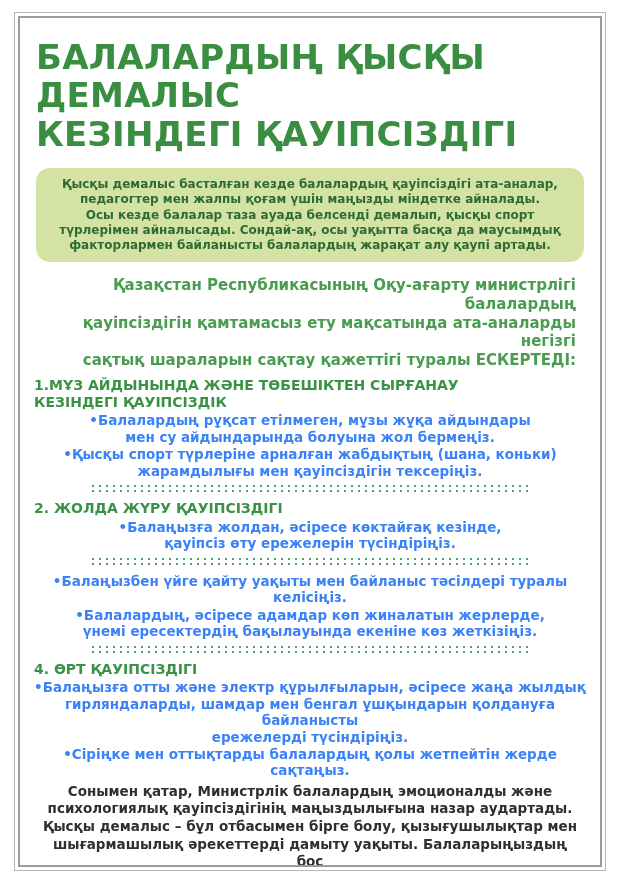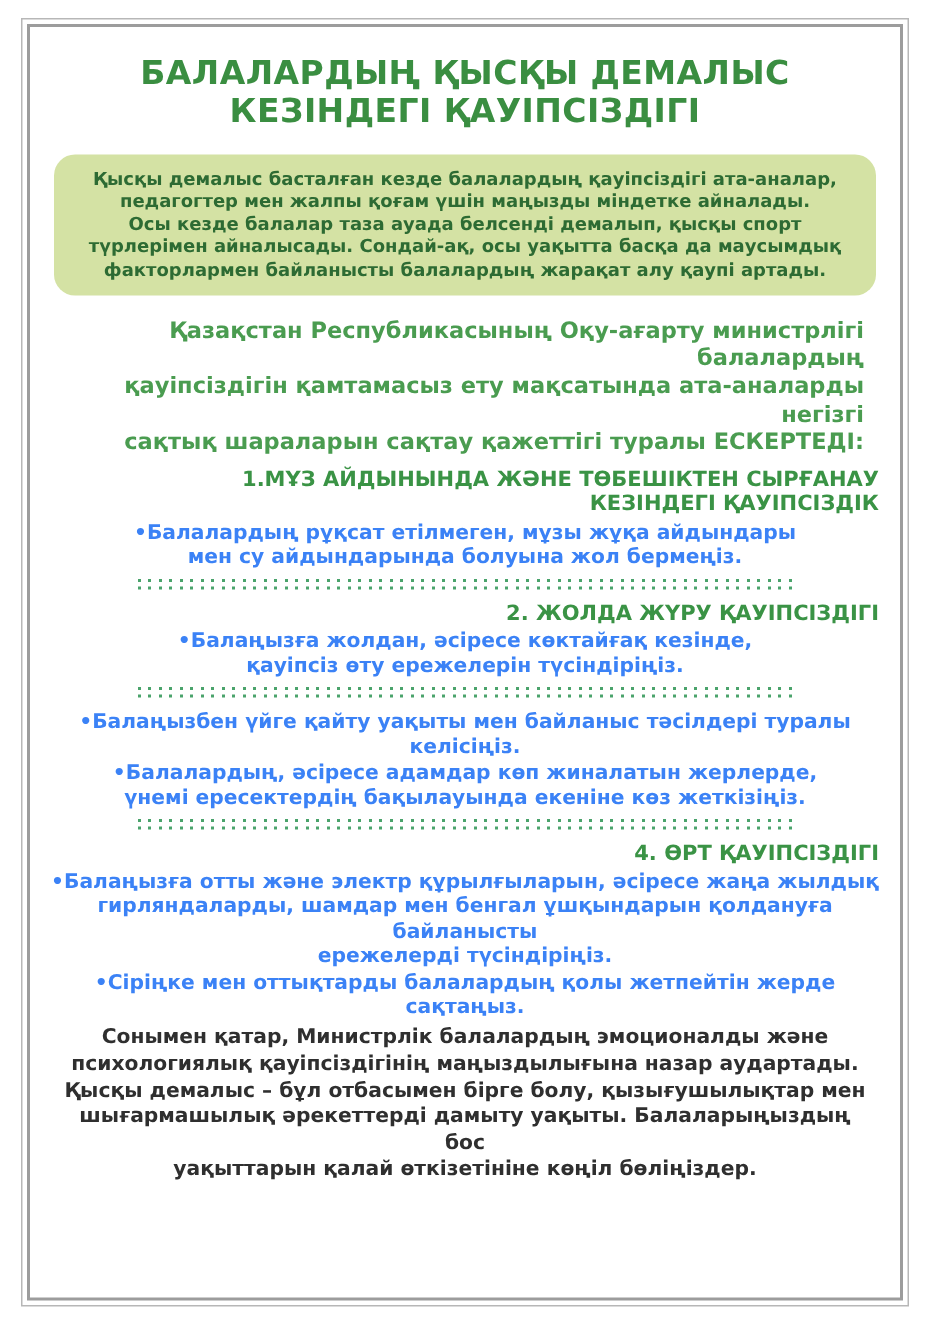--- a/index.html
+++ b/index.html
@@ -16,22 +16,22 @@
   .frame-inner{
     width:100%;height:100%;box-sizing:border-box;
     border:2px solid #9c9c9c;
     padding:6px 10px;overflow:hidden;
   }
   .pre{white-space:pre-line;}
 
   .poster-title{
     margin:14px 6px 0;
     color:#3a8e41;
-    font-size:22px;font-weight:bold;
-    text-align:center;line-height:1.13;letter-spacing:.3px;
+    font-size:34px;font-weight:bold;
+    text-align:left;line-height:1.13;letter-spacing:.3px;
   }
   .intro-box{
     margin:15px 6px 0;
     background:#d4e2a4;
     border-radius:14px;
     padding:9px 16px;
     color:#2d6b33;
     font-size:12px;font-weight:bold;
     text-align:center;line-height:1.27;
   }
@@ -39,21 +39,21 @@
     margin:14px 14px 0;
     color:#4a9c50;
     font-size:15px;font-weight:bold;
     text-align:right;line-height:1.24;
   }
   .section{margin-top:8px;}
   .sec-heading{
     margin:0 4px 2px;
     color:#3a9345;
     font-size:14px;font-weight:bold;
-    text-align:right;line-height:1.18;
+    text-align:left;line-height:1.18;
   }
   .bullet{
     margin:1px 2px 0;
     color:#3b82f6;
     font-size:13.5px;font-weight:bold;
     text-align:center;line-height:1.22;
   }
   .separator{
     width:78%;height:7px;margin:6px auto 5px;
     background-image:
@@ -90,20 +90,22 @@
 
       <p class="ministry-note pre">Қазақстан Республикасының Оқу-ағарту министрлігі балалардың
 қауіпсіздігін қамтамасыз ету мақсатында ата-аналарды негізгі
 сақтық шараларын сақтау қажеттігі туралы ЕСКЕРТЕДІ:</p>
 
       <div class="section">
         <div class="sec-heading pre">1.МҰЗ АЙДЫНЫНДА ЖӘНЕ ТӨБЕШІКТЕН СЫРҒАНАУ
 КЕЗІНДЕГІ ҚАУІПСІЗДІК</div>
         <p class="bullet pre">•Балалардың рұқсат етілмеген, мұзы жұқа айдындары
 мен су айдындарында болуына жол бермеңіз.</p>
+        <p class="bullet pre">•Қысқы спорт түрлеріне арналған жабдықтың (шана, коньки)
+жарамдылығы мен қауіпсіздігін тексеріңіз.</p>
       </div>
 
       <div class="separator"></div>
 
       <div class="section">
         <div class="sec-heading pre">2. ЖОЛДА ЖҮРУ ҚАУІПСІЗДІГІ</div>
         <p class="bullet pre">•Балаңызға жолдан, әсіресе көктайғақ кезінде,
 қауіпсіз өту ережелерін түсіндіріңіз.</p>
       </div>
 

